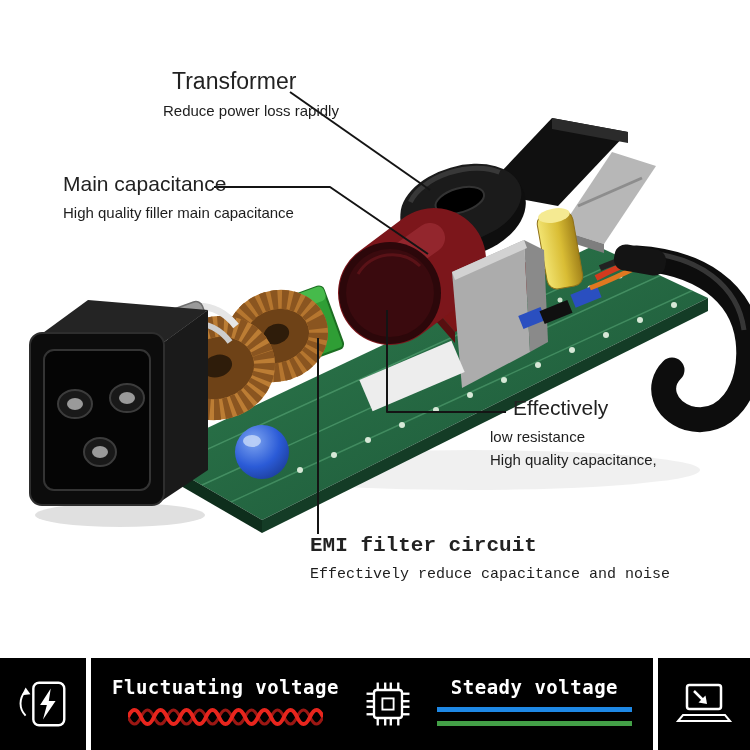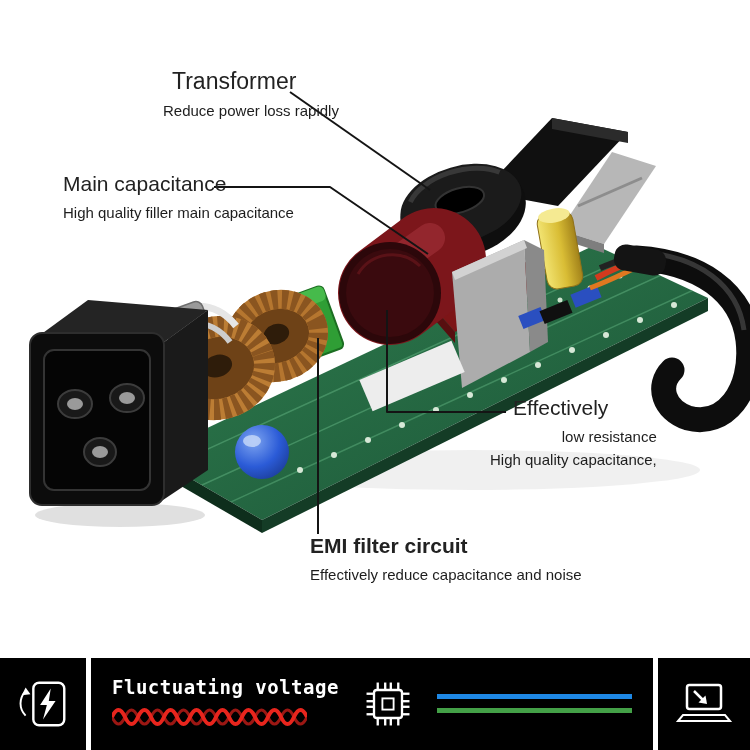--- a/index.html
+++ b/index.html
@@ -5,36 +5,36 @@
   * { margin:0; padding:0; box-sizing:border-box; }
   html,body { width:750px; height:750px; background:#fff; font-family:"Liberation Sans", sans-serif; }
   .stage { position:relative; width:750px; height:750px; background:#fff; overflow:hidden; }
 
   
   .photo { position:relative; width:750px; height:574px; background:#fff; }
   .illustration { position:absolute; left:0; top:0; width:750px; height:658px; }
 
   .ann { position:absolute; color:#1d1d1d; }
   .ann-title { font-size:21px; line-height:1.15; color:#222; }
-  .ann-sub { font-size:15px; line-height:1.5; margin-top:6px; color:#1d1d1d;text-align:right; }
+  .ann-sub { font-size:15px; line-height:1.5; margin-top:6px; color:#1d1d1d; }
   #ann-transformer { left:163px; top:68px; }
   #ann-transformer .ann-title { font-size:23px; margin-left:9px; }
   #ann-maincap { left:63px; top:172px; }
   #ann-capacitance { left:490px; top:396px; }
   #ann-capacitance .ann-title { margin-left:23px; }
-  #ann-emi { left:310px; top:534px; }
+  #ann-emi { left:310px; top:534px;font-family:Liberation Mono, monospace; }
   #ann-emi .ann-title { font-weight:700; font-size:21px; }
 
   
   .banner { position:absolute; left:0; top:658px; width:750px; height:92px; display:flex; gap:5px; background:#fff; }
   .b-block { background:#000; display:flex; align-items:center; justify-content:center; }
   .b-left  { width:86px; }
   .b-right { width:92px; }
   .b-main  { flex:1; display:flex; align-items:center; justify-content:space-evenly; }
-  .v-col { display:flex; flex-direction:column; gap:4px; }
+  .v-col { display:flex; flex-direction:column; align-items:center; gap:4px; }
   .banner-label { color:#fff; font-family:"DejaVu Sans Mono", monospace; font-weight:700;
                   font-size:19px; letter-spacing:.5px; white-space:nowrap; }
   .icon-svg { display:block; }
 </style>
 </head>
 <body>
 
 <div class="stage">
 
   <div class="photo">
@@ -276,20 +276,21 @@
               <line x1="7" y1="41" x2="15" y2="41"></line>
             <line x1="45" y1="19" x2="53" y2="19"></line>
               <line x1="45" y1="27" x2="53" y2="27"></line>
             <line x1="45" y1="33" x2="53" y2="33"></line>
               <line x1="45" y1="41" x2="53" y2="41"></line>
           </g>
         </svg>
       </div>
 
       <div class="v-col">
+        <div class="banner-label">Steady voltage</div>
         <svg width="195" height="30" viewBox="0 0 195 30">
           <rect x="0" y="5" width="195" height="5" fill="#1e88e5"></rect>
           <rect x="0" y="19" width="195" height="5" fill="#43a047"></rect>
         </svg>
       </div>
 
     </div>
 
     <div class="b-block b-right">
       <svg class="icon-svg" width="60" height="60" viewBox="0 0 60 60">

